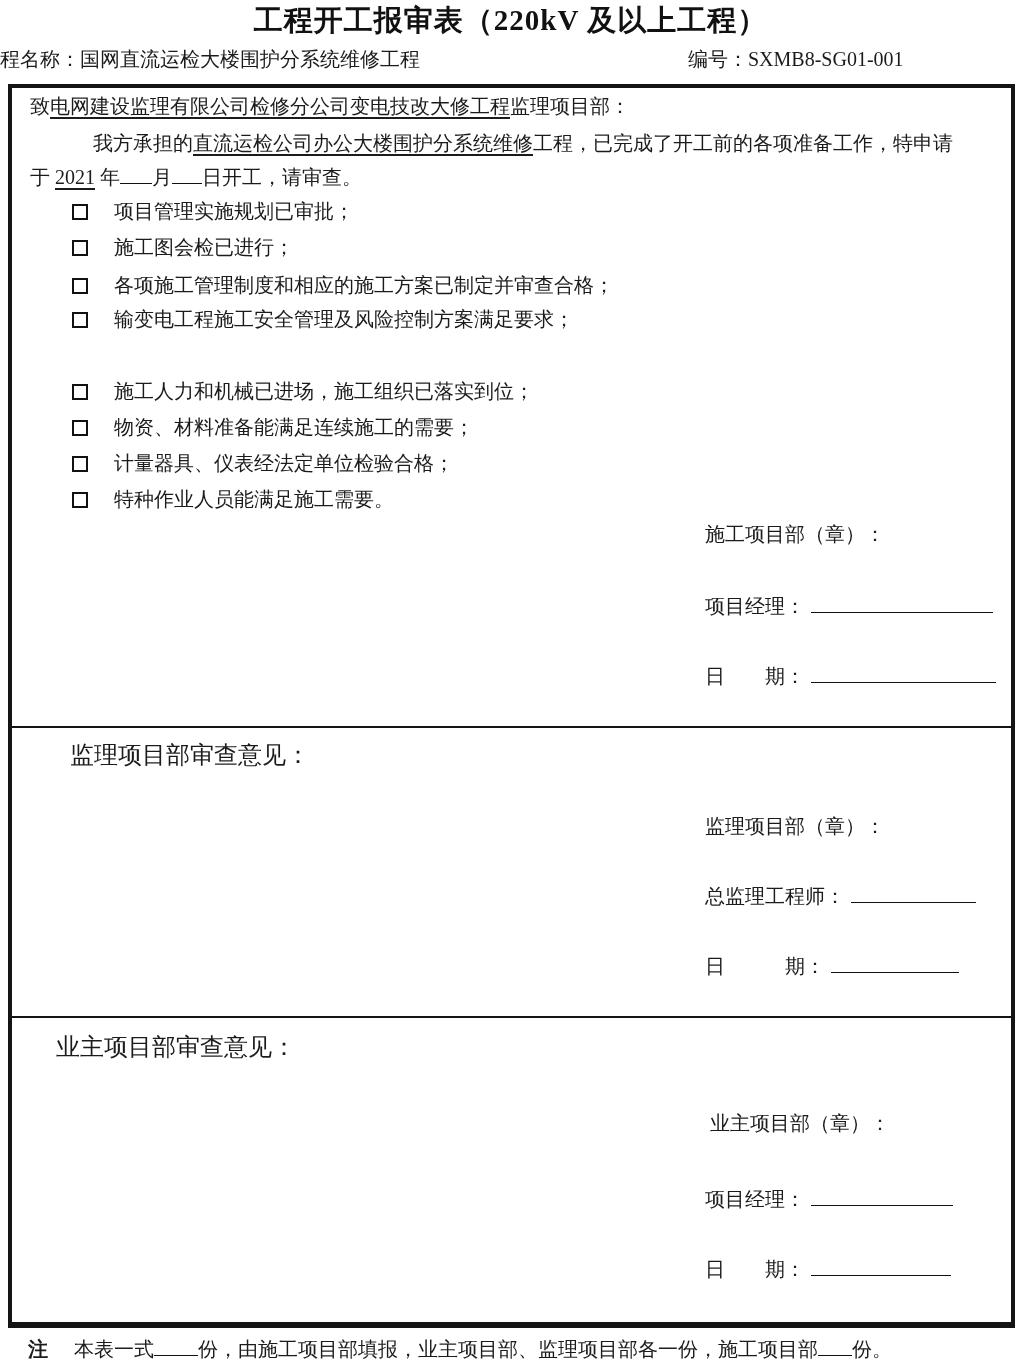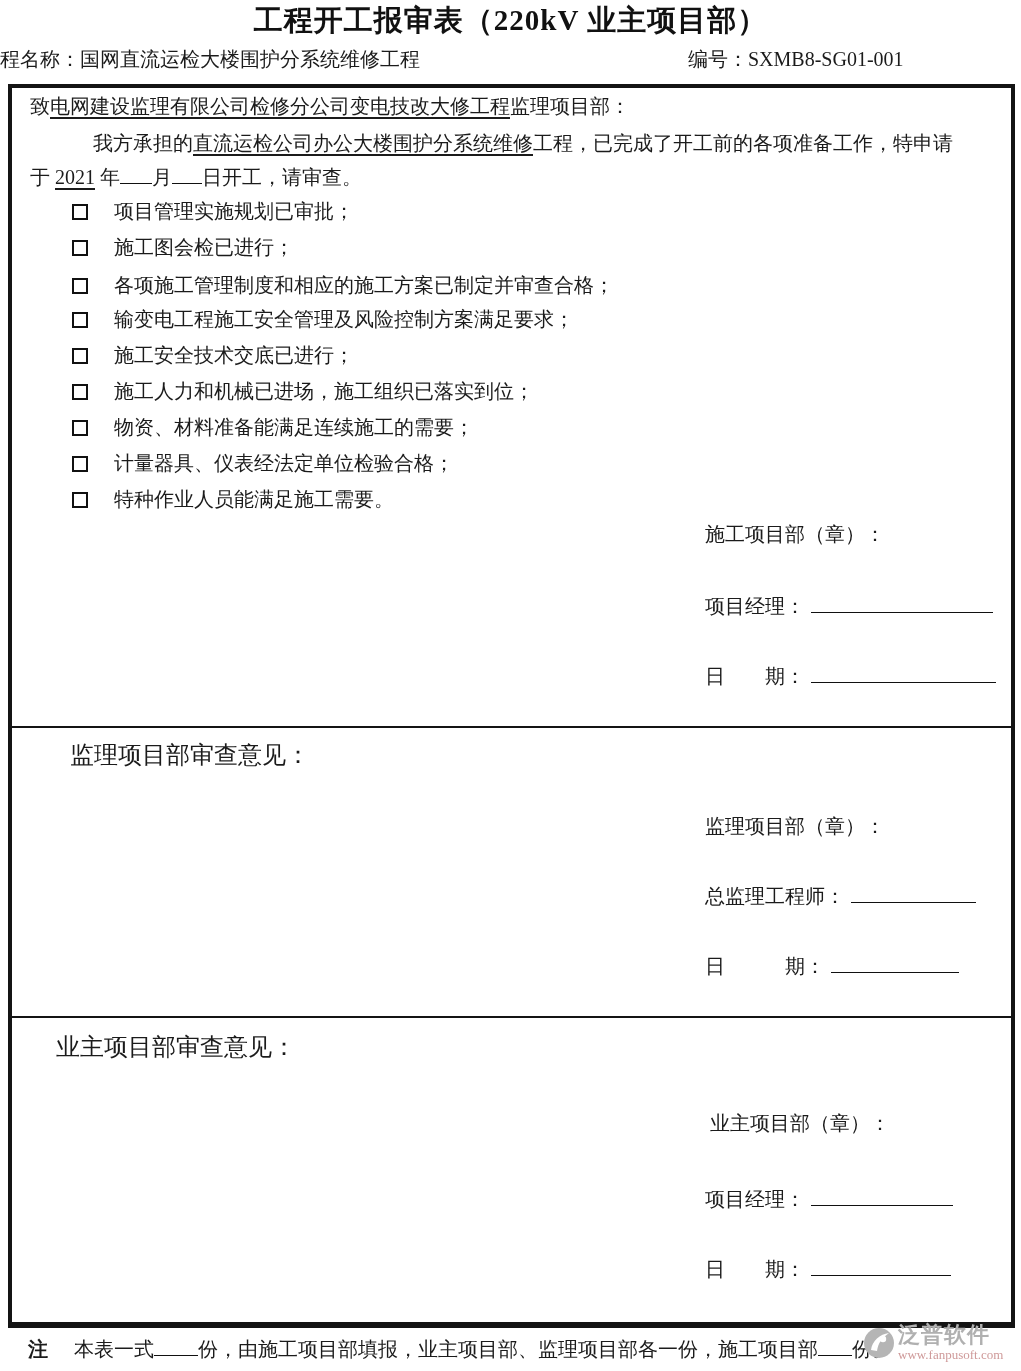--- a/index.html
+++ b/index.html
@@ -45,21 +45,21 @@
   .wm-logo{ width:34px; height:34px; margin-top:2px; flex:0 0 auto; }
   .wm-text{ margin-left:2px; line-height:1; }
   .wm-brand{ font-size:22px; font-weight:bold; letter-spacing:1px; }
   .wm-url{ font-size:13px; margin-top:2px; }
 </style>
 </head>
 <body>
 
 <div class="page">
 
-  <div class="doc-title">工程开工报审表（220kV 业主项目部）</div>
+  <div class="doc-title">工程开工报审表（220kV 及以上工程）</div>
 
   <div class="header-row">
     <div class="project-name">
       <span>程名称：</span><span>国网直流运检大楼围护分系统维修工程</span>
     </div>
     <div class="doc-no">
       <span>编号：</span><span>SXMB8-SG01-001</span>
     </div>
   </div>
 
@@ -85,23 +85,20 @@
     <span class="checkbox"></span><span>项目管理实施规划已审批；</span>
   </div>
   <div class="check-row" style="top:234px;">
     <span class="checkbox"></span><span>施工图会检已进行；</span>
   </div>
   <div class="check-row" style="top:272px;">
     <span class="checkbox"></span><span>各项施工管理制度和相应的施工方案已制定并审查合格；</span>
   </div>
   <div class="check-row" style="top:306px;">
     <span class="checkbox"></span><span>输变电工程施工安全管理及风险控制方案满足要求；</span>
-  </div>
-  <div class="check-row" style="top:342px;">
-    <span class="checkbox"></span><span>施工安全技术交底已进行；</span>
   </div>
   <div class="check-row" style="top:378px;">
     <span class="checkbox"></span><span>施工人力和机械已进场，施工组织已落实到位；</span>
   </div>
   <div class="check-row" style="top:414px;">
     <span class="checkbox"></span><span>物资、材料准备能满足连续施工的需要；</span>
   </div>
   <div class="check-row" style="top:450px;">
     <span class="checkbox"></span><span>计量器具、仪表经法定单位检验合格；</span>
   </div>
@@ -132,25 +129,14 @@
     <span>项目经理：</span><span class="blank" style="width:142px; margin-left:6px;"></span>
   </div>
   <div class="sig-label" style="left:705px; top:1256px;">
     <span>日　　期：</span><span class="blank" style="width:140px; margin-left:6px;"></span>
   </div>
 
   <div class="note-row">
     <span class="note-tag">注</span><span>本表一式</span><span class="blank" style="width:44px;"></span><span>份，由施工项目部填报，业主项目部、监理项目部各一份，施工项目部</span><span class="blank" style="width:34px;"></span><span>份。</span>
   </div>
 
-  <div class="watermark">
-    <svg class="wm-logo" viewBox="0 0 34 34">
-      <circle cx="17" cy="17" r="15" fill="#b5b5b5"></circle>
-      <path d="M9 24 C10 15, 18 8, 27 7 C20 12, 16 17, 15 25 Z" fill="#ffffff"></path>
-      <circle cx="21" cy="13" r="3.2" fill="#ffffff"></circle>
-    </svg>
-    <div class="wm-text">
-      <div class="wm-brand" style="color:#b0b0b0;">泛普软件</div>
-      <div class="wm-url" style="color:#cf9a9a;">www.fanpusoft.com</div>
-    </div>
-  </div>
 
 </div>
 
 </body></html>

